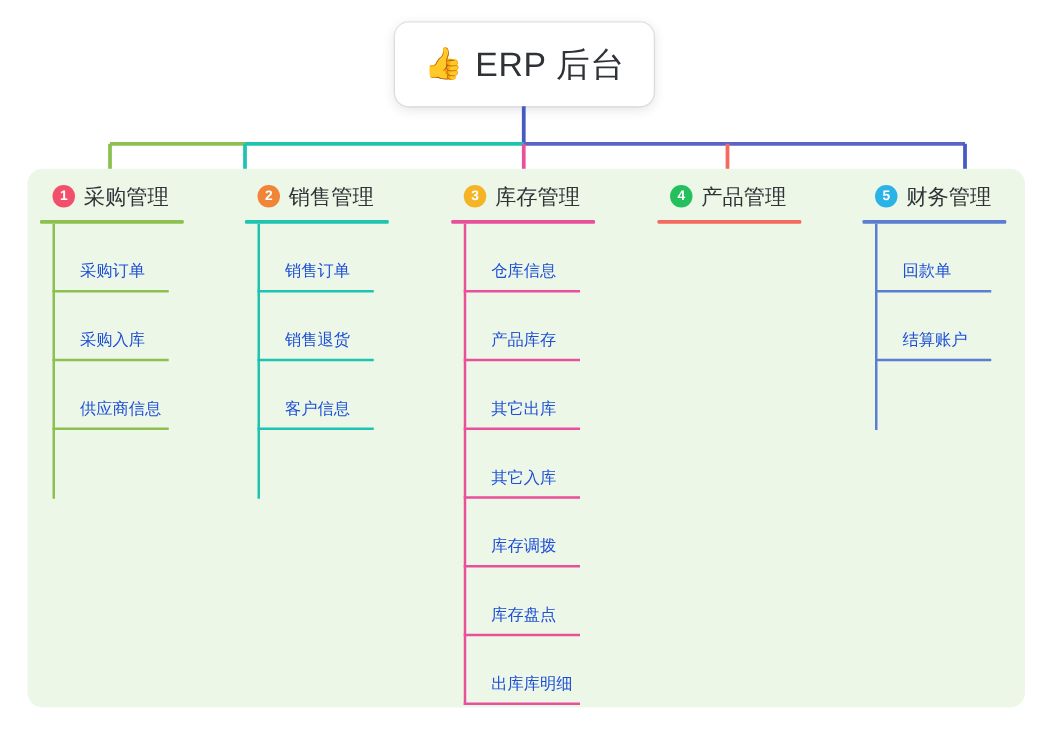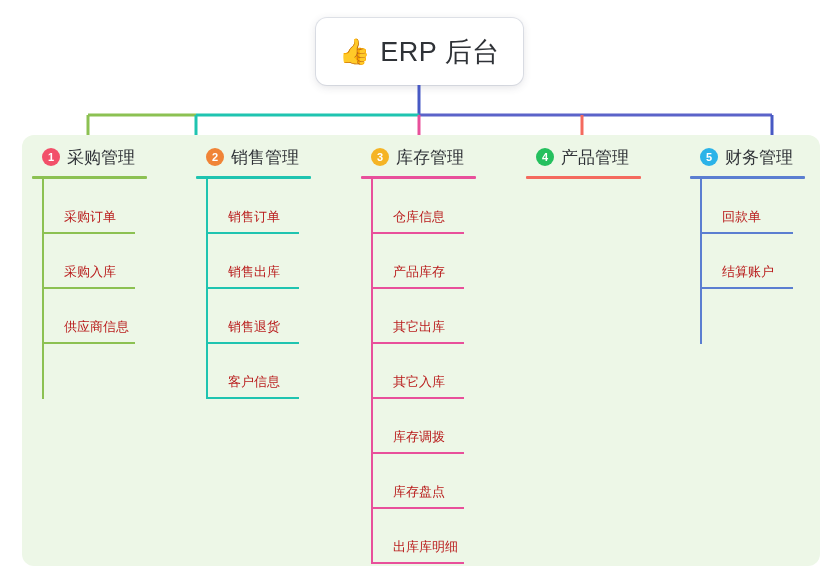--- a/index.html
+++ b/index.html
@@ -115,21 +115,21 @@
   .leaf {
     position: relative;
     height: 55px;
     box-sizing: border-box;
   }
   .leaf-label {
     position: absolute;
     left: 22px;
     bottom: 8px;
     font-size: 13px;
-    color: #b91c1c;
+    color: #1d4ed8;
     white-space: nowrap;
   }
   .leaf-rule {
     position: absolute;
     left: 0;
     bottom: 0;
     height: 2px;
   }
 </style>
 </head>
@@ -185,24 +185,20 @@
           <span class="col-name">销售管理</span>
         </div>
         <div class="head-rule" style="width: 115px; background: rgb(31, 196, 176);"></div>
         <div class="items">
           <div class="spine" style="background: rgb(31, 196, 176); height: 220px;"></div>
           <div class="leaf">
             <span class="leaf-label">销售订单</span>
             <div class="leaf-rule" style="width: 93px; background: rgb(31, 196, 176);"></div>
           </div>
           <div class="leaf">
-            <span class="leaf-label">销售出库</span>
-            <div class="leaf-rule" style="width: 93px; background: rgb(31, 196, 176);"></div>
-          </div>
-          <div class="leaf">
             <span class="leaf-label">销售退货</span>
             <div class="leaf-rule" style="width: 93px; background: rgb(31, 196, 176);"></div>
           </div>
           <div class="leaf">
             <span class="leaf-label">客户信息</span>
             <div class="leaf-rule" style="width: 93px; background: rgb(31, 196, 176);"></div>
           </div>
         </div>
       </div>
       <div class="column" style="left: 361px;">

